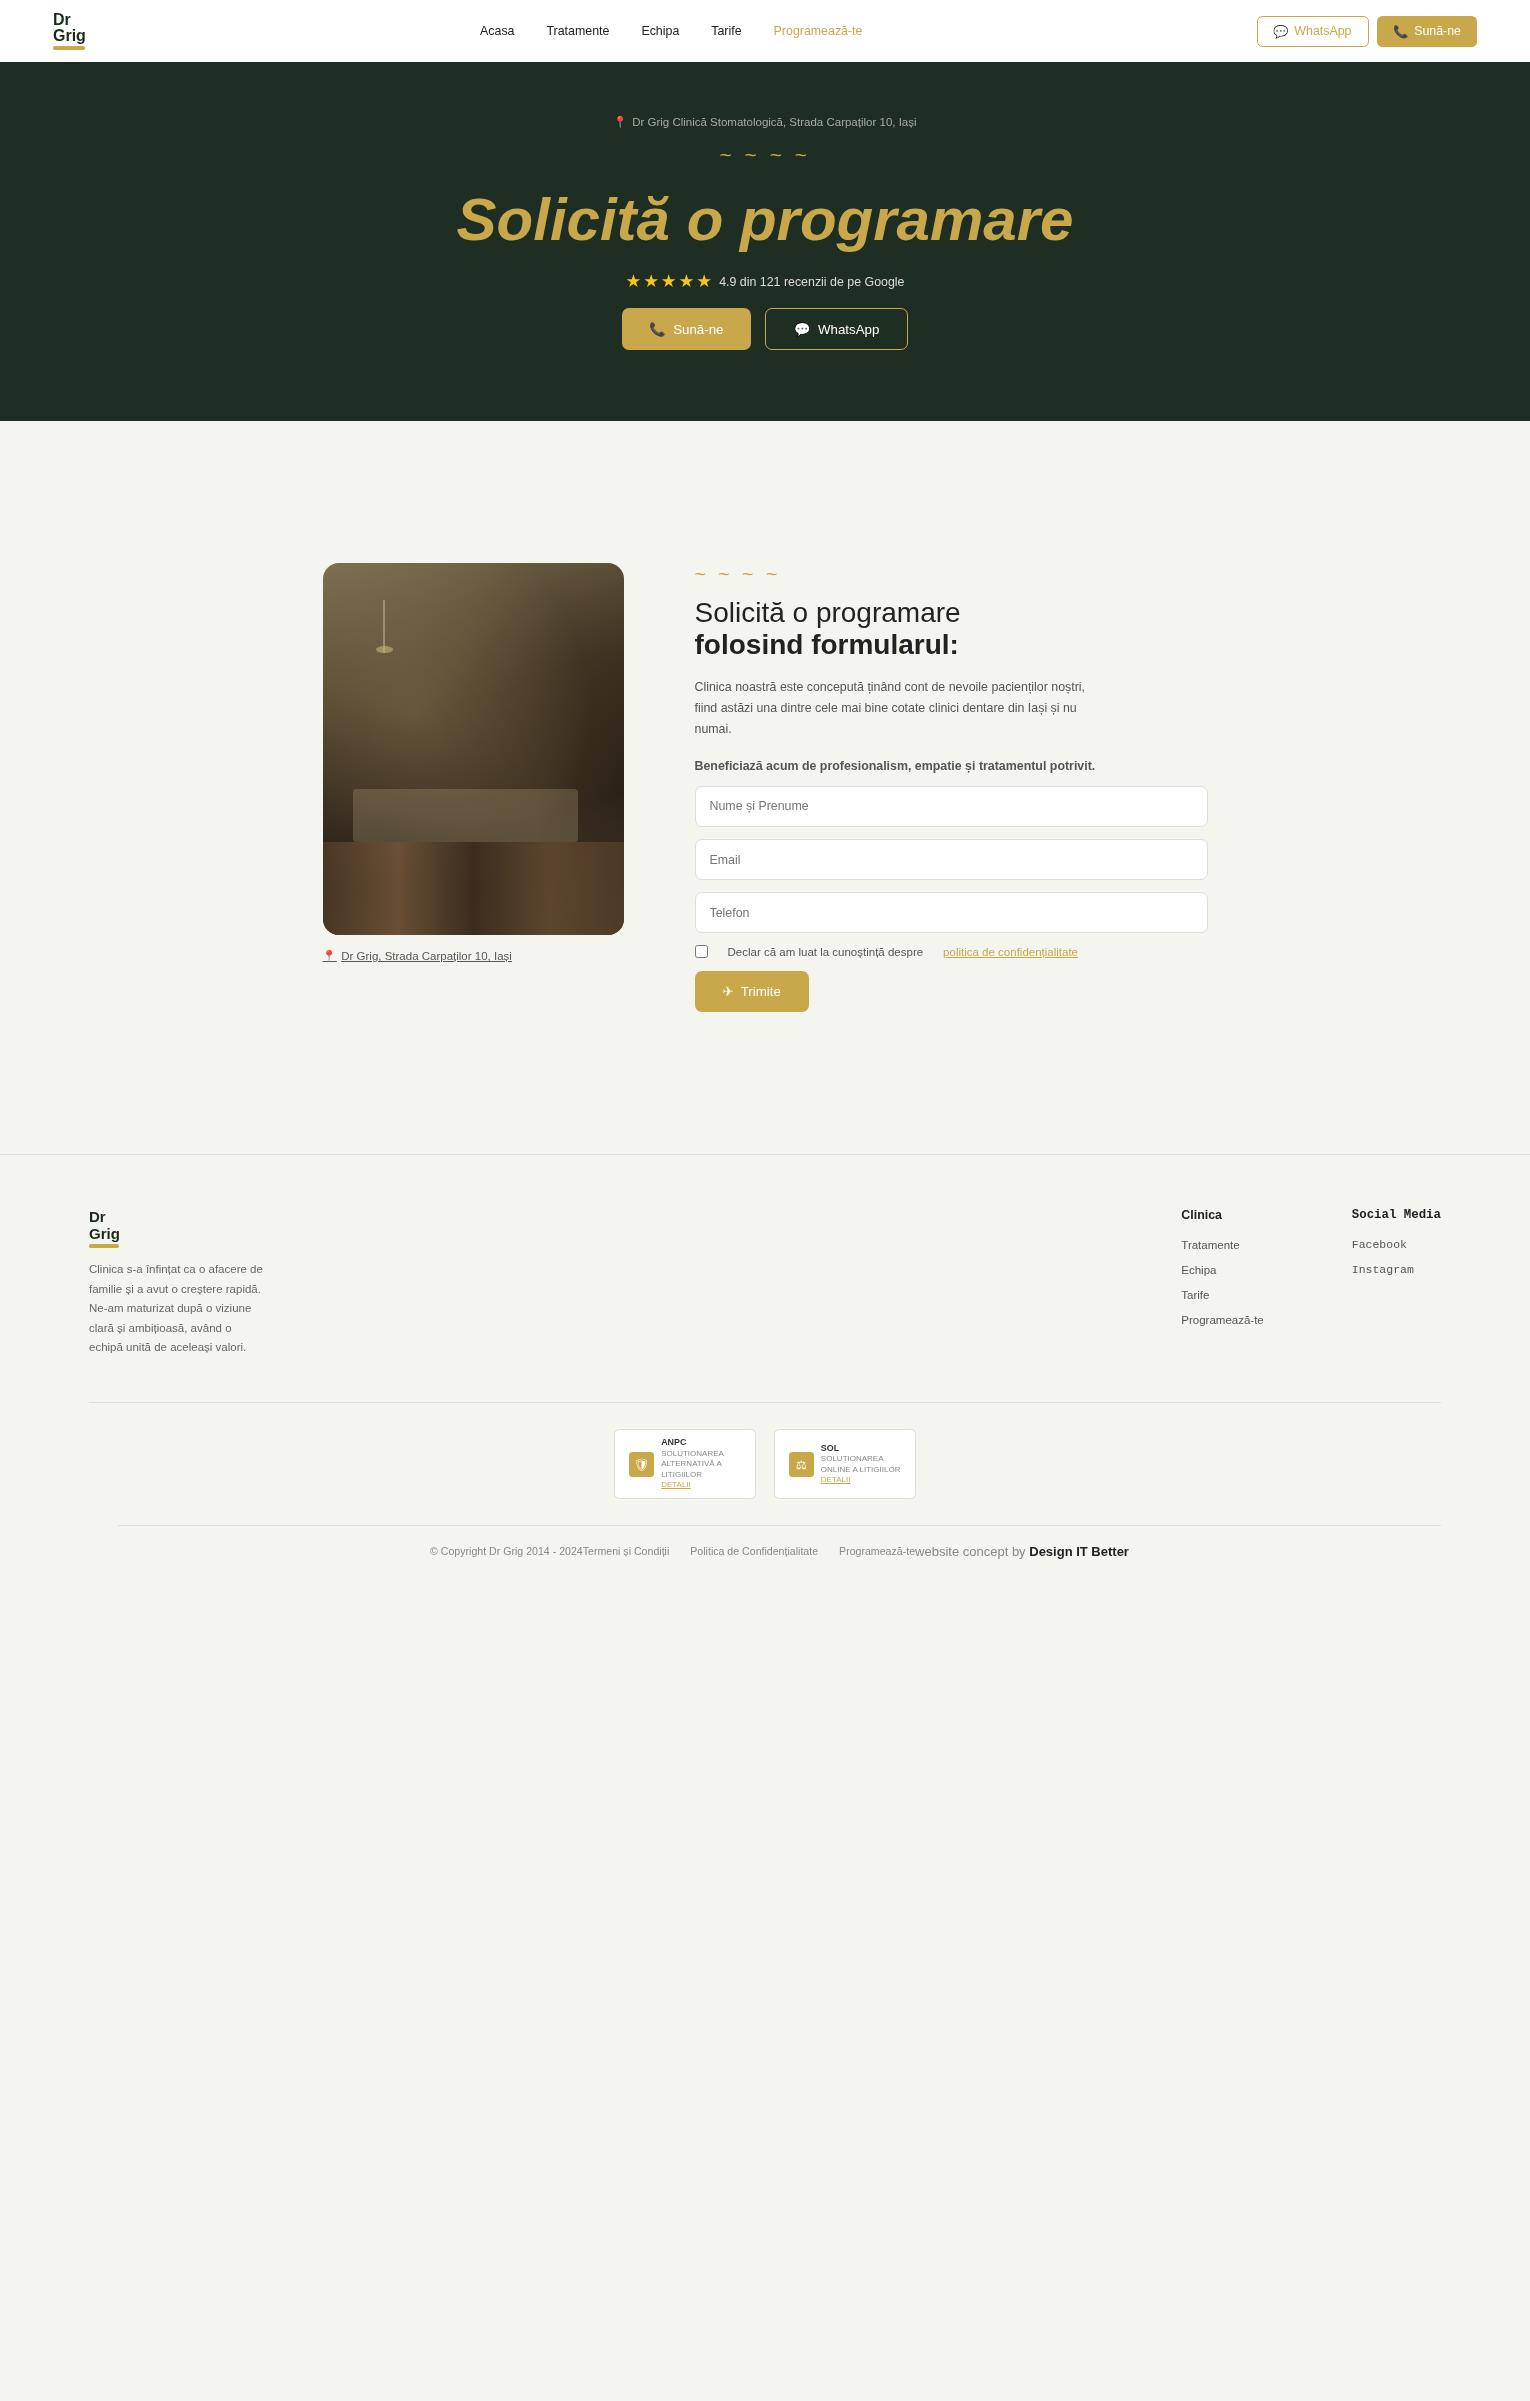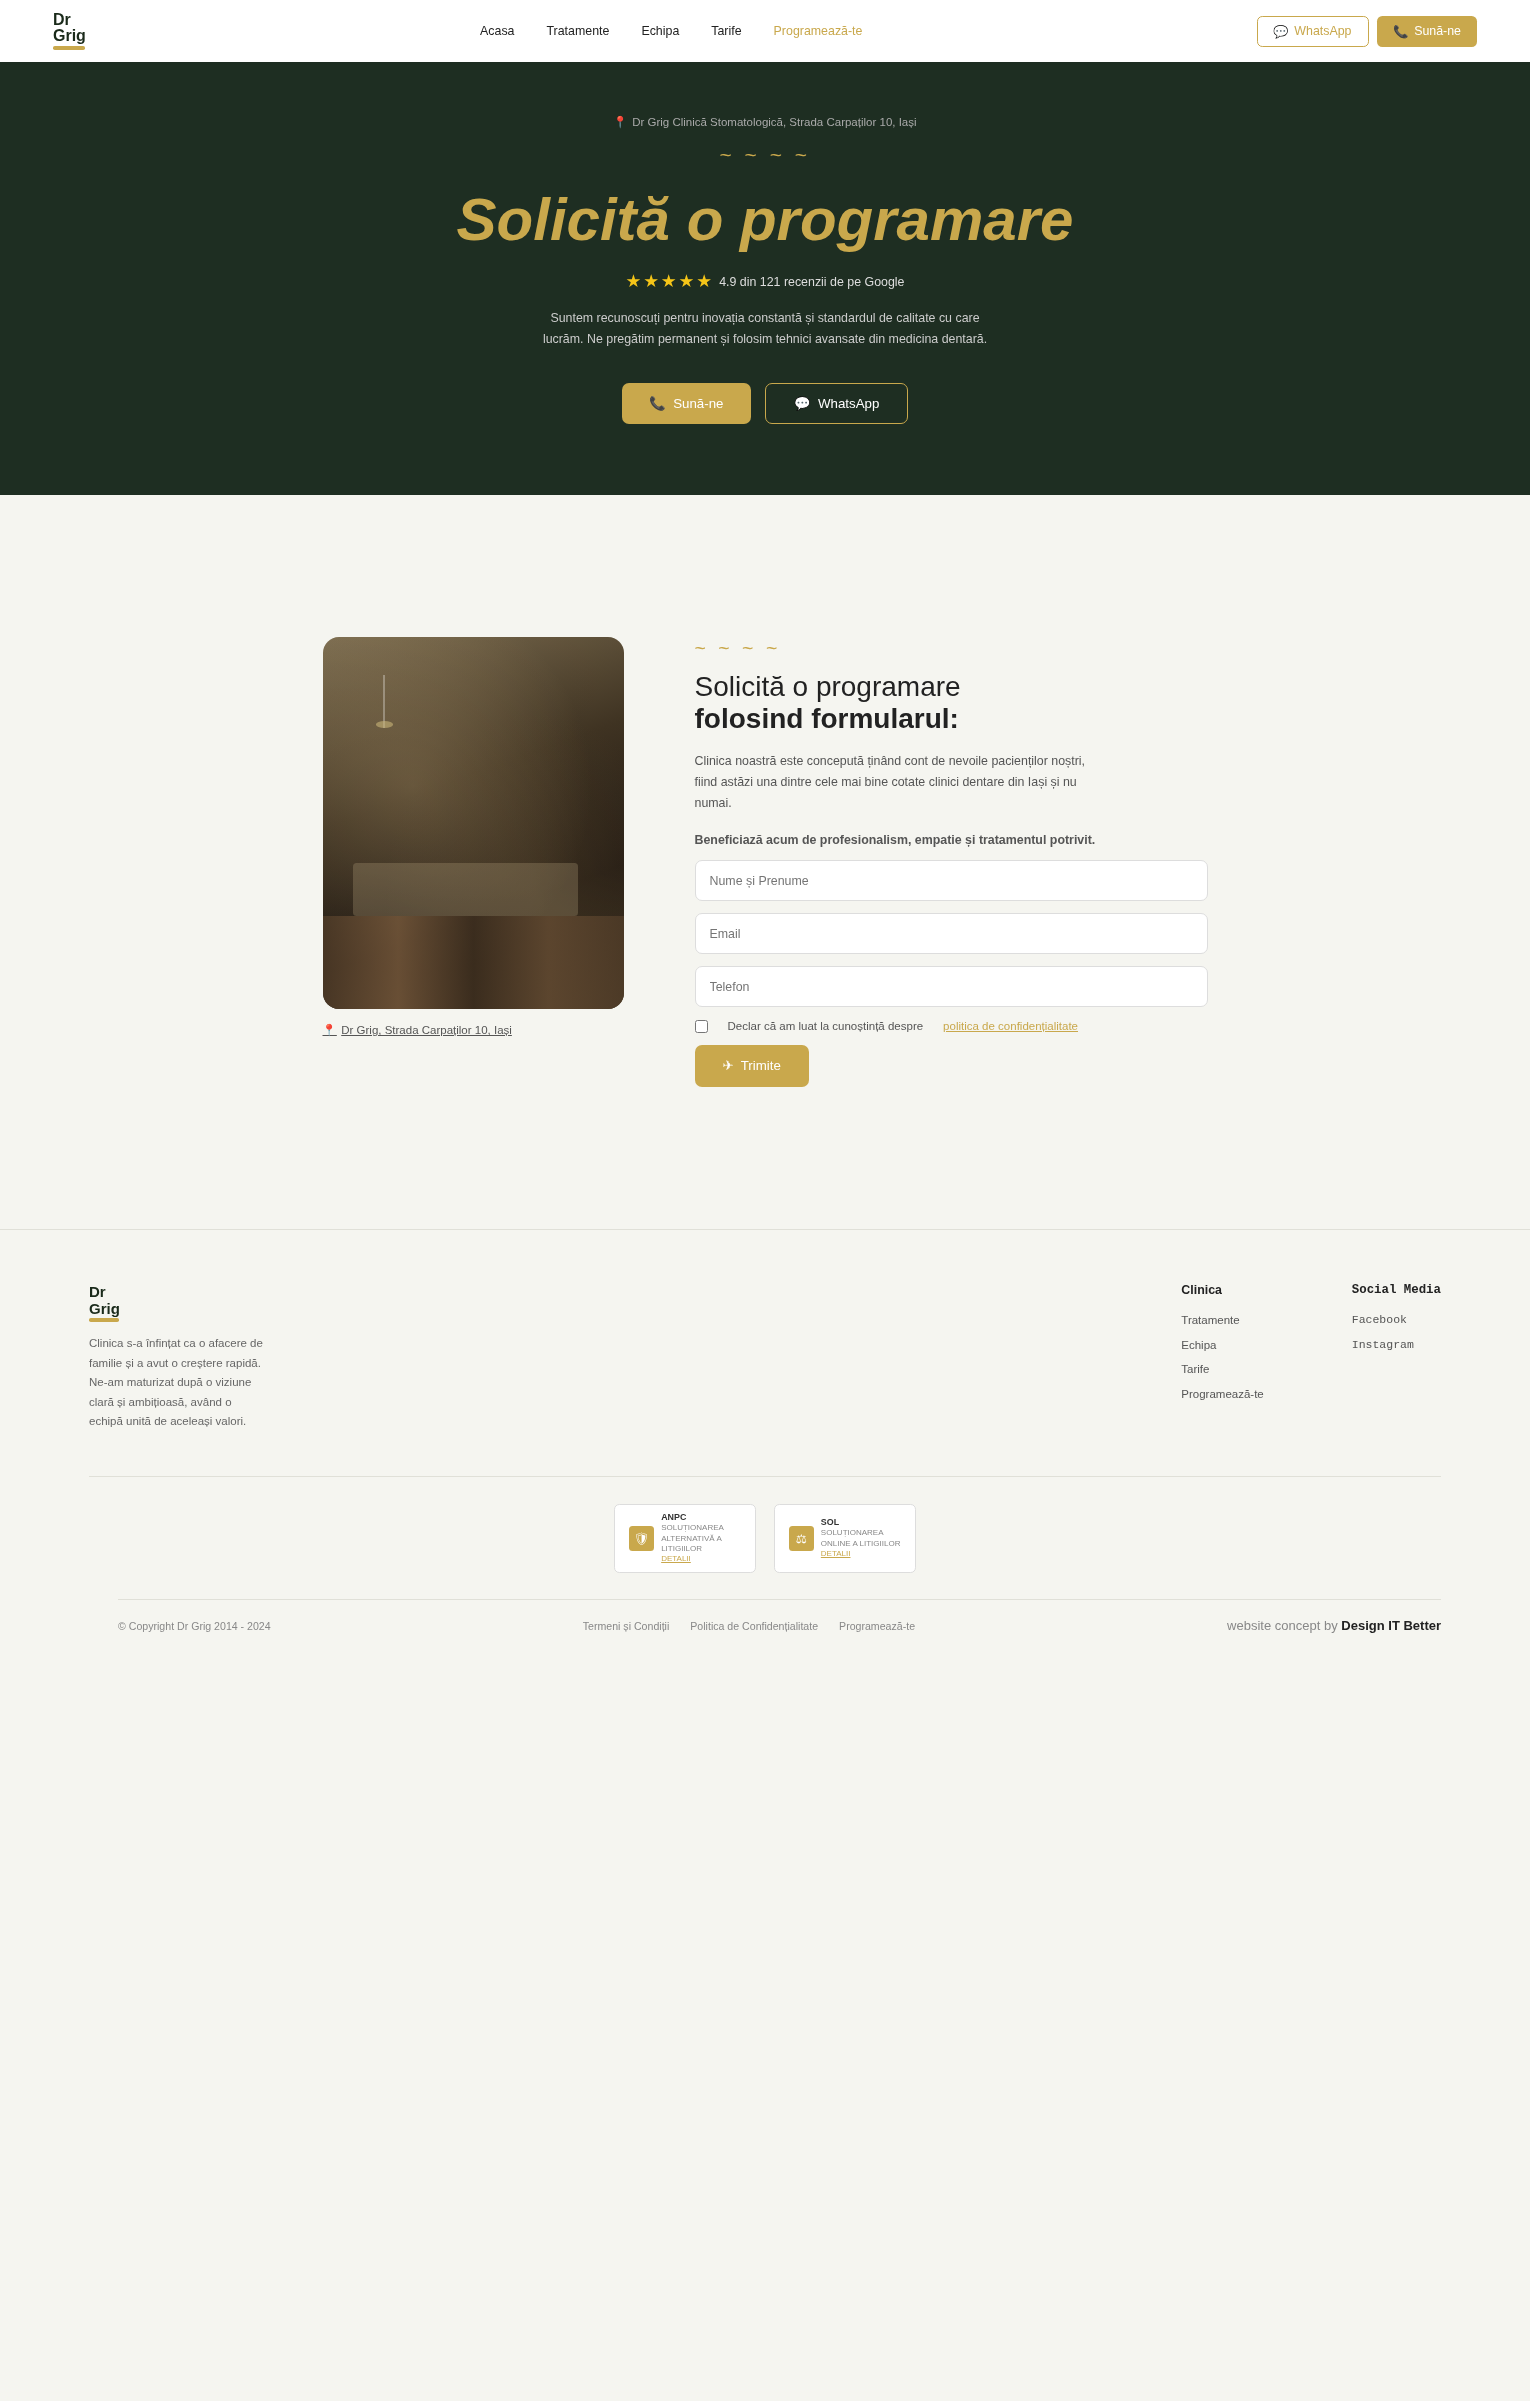--- a/index.html
+++ b/index.html
@@ -259,21 +259,21 @@
       flex-shrink: 0;
     }
     .badge-text { line-height: 1.3; font-size: 8px; }
     .badge-text strong { font-size: 8.9px; display: block; color: #333; }
     .badge-text span { color: #888; }
     .badge-link { font-size: 8px; color: #c9a84c; text-decoration: underline; display: block; }
 
     .footer-bottom {
       border-top: 0.9px solid #e0e0d8;
       display: flex;
-      justify-content: space-between;
+      justify-content: center;
       align-items: center;
       padding: 17.7px 0;
       font-size: 10.6px;
       color: #888;
       margin-left: 29px;
     }
     .footer-bottom a { color: #888; text-decoration: none; }
     .footer-bottom-links { display: flex; gap: 21px; }
     .footer-concept { font-size: 13px; color: #888; }
     .footer-concept strong { color: #222; }
@@ -373,21 +373,20 @@
   <div class="hero-location">
     <span>📍</span>
     <span>Dr Grig Clinică Stomatologică, Strada Carpaților 10, Iași</span>
   </div>
   <div class="hero-wave">~ ~ ~ ~</div>
   <h1>Solicită o programare</h1>
   <div class="hero-stars">
     <span class="stars">★★★★★</span>
     <span class="rating-text">4.9 din 121 recenzii de pe Google</span>
   </div>
-  <p class="hero-desc">Suntem recunoscuți pentru inovația constantă și standardul de calitate cu care lucrăm. Ne pregătim permanent și folosim tehnici avansate din medicina dentară.</p>
   <div class="hero-btns">
     <button class="hero-btn-suna">
       <span>📞</span>
       <span>Sună-ne</span>
     </button>
     <button class="hero-btn-whatsapp">
       <span>💬</span>
       <span>WhatsApp</span>
     </button>
   </div>

